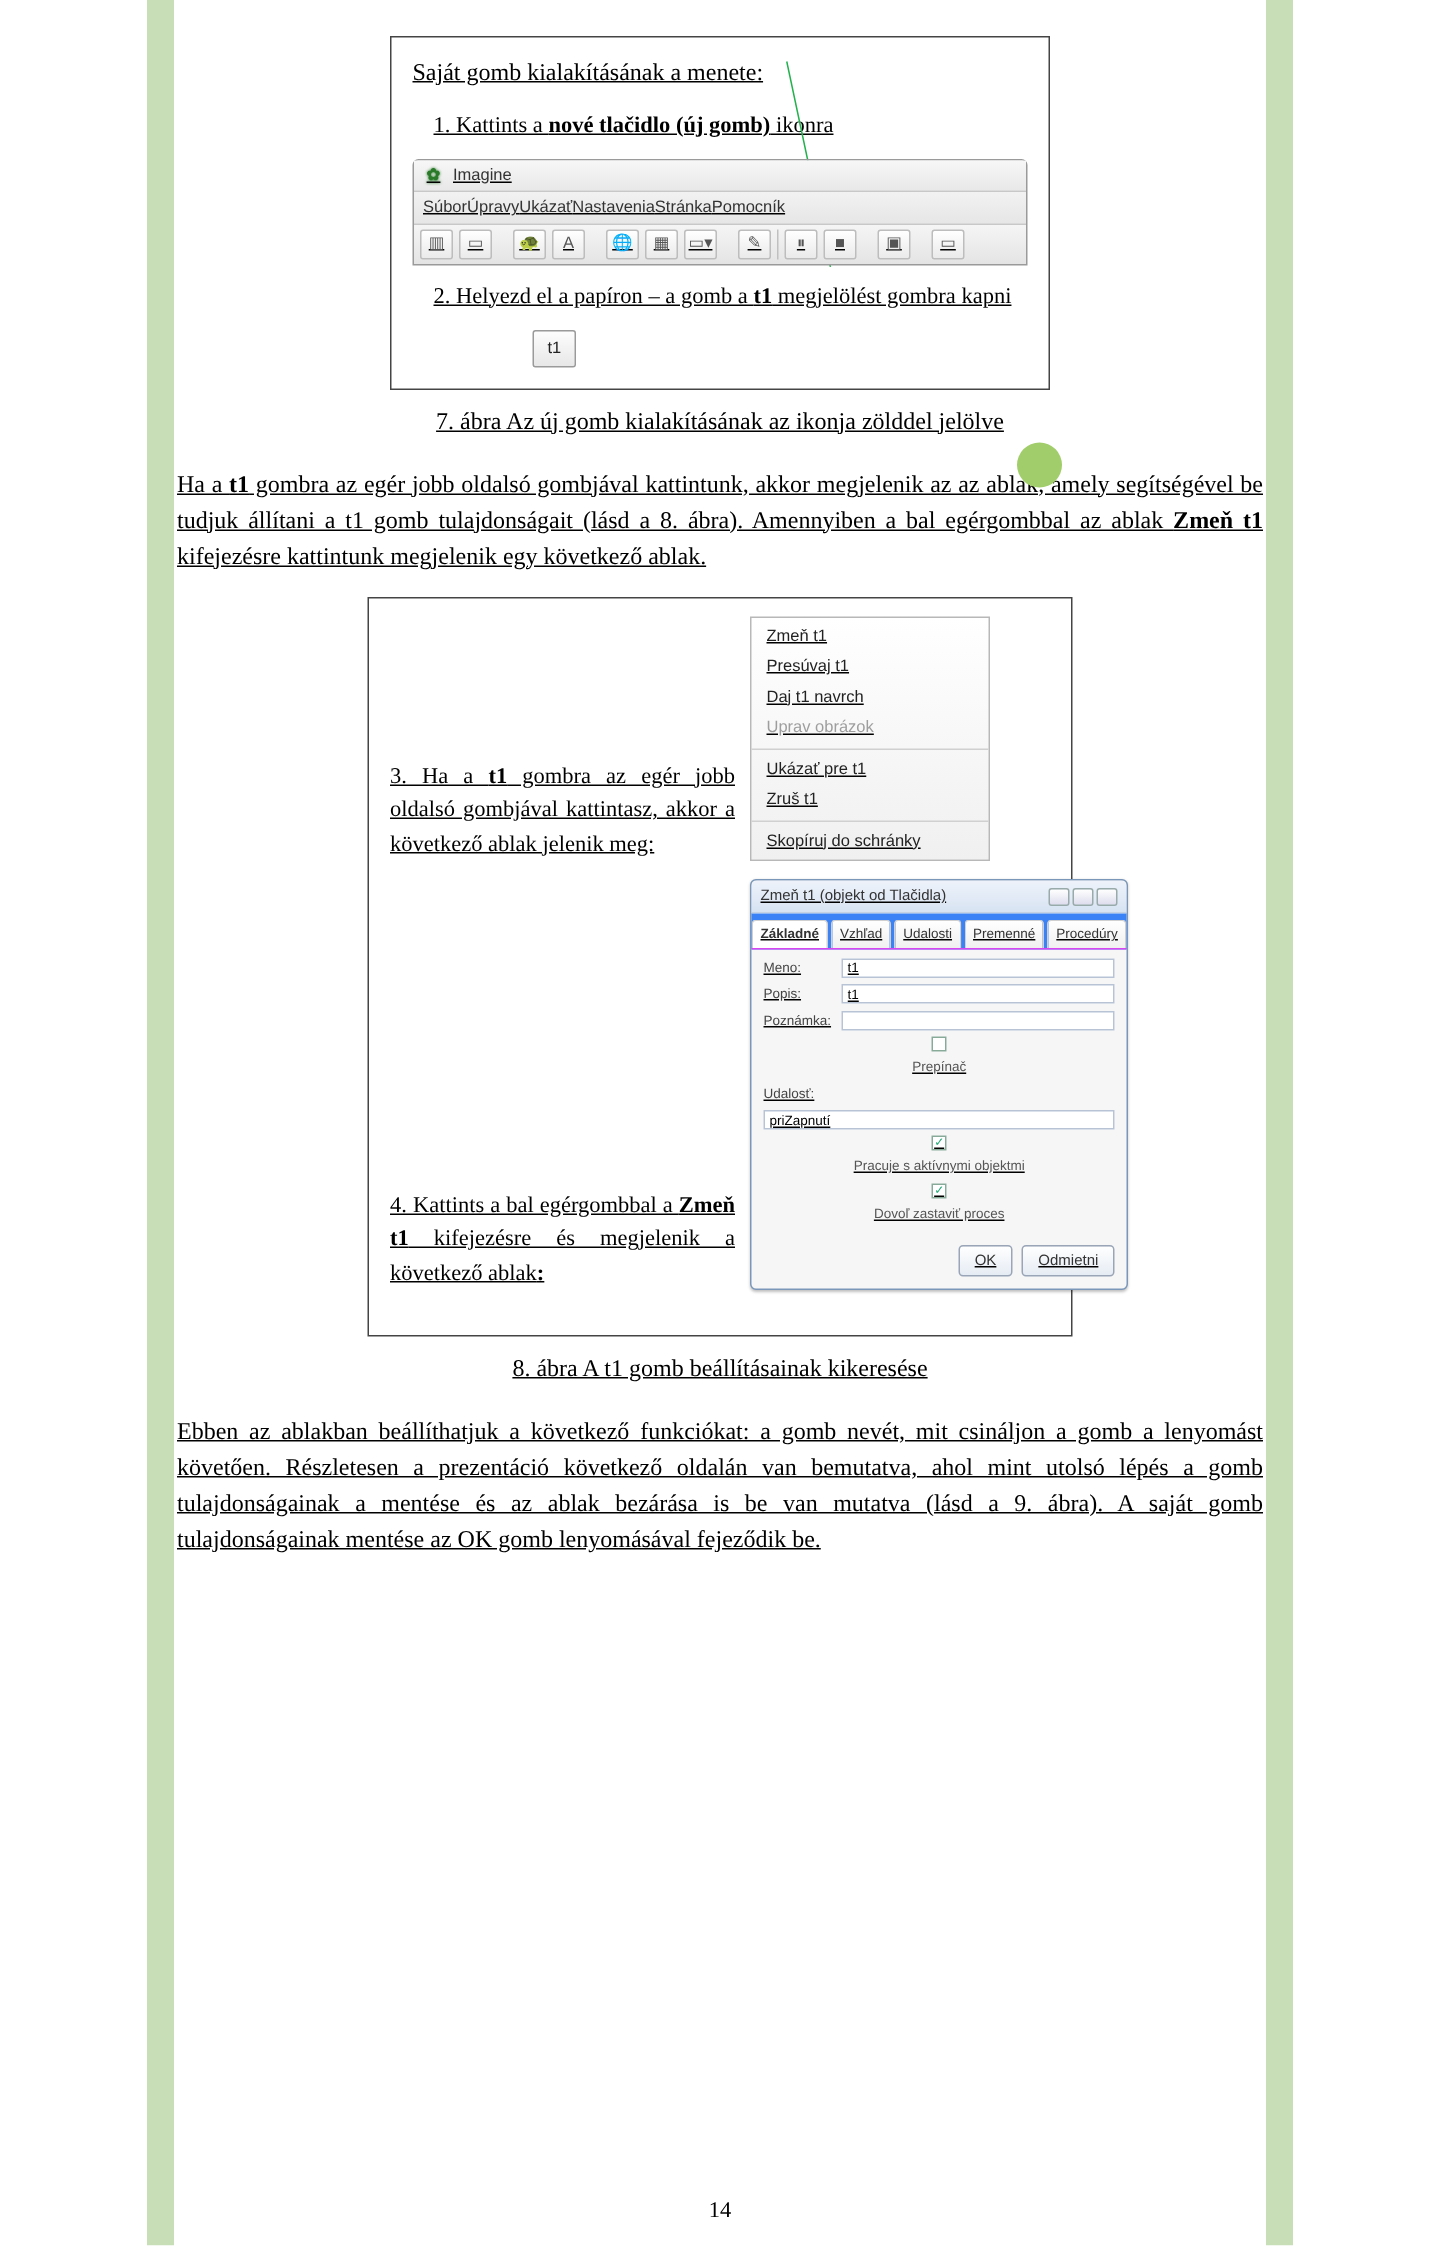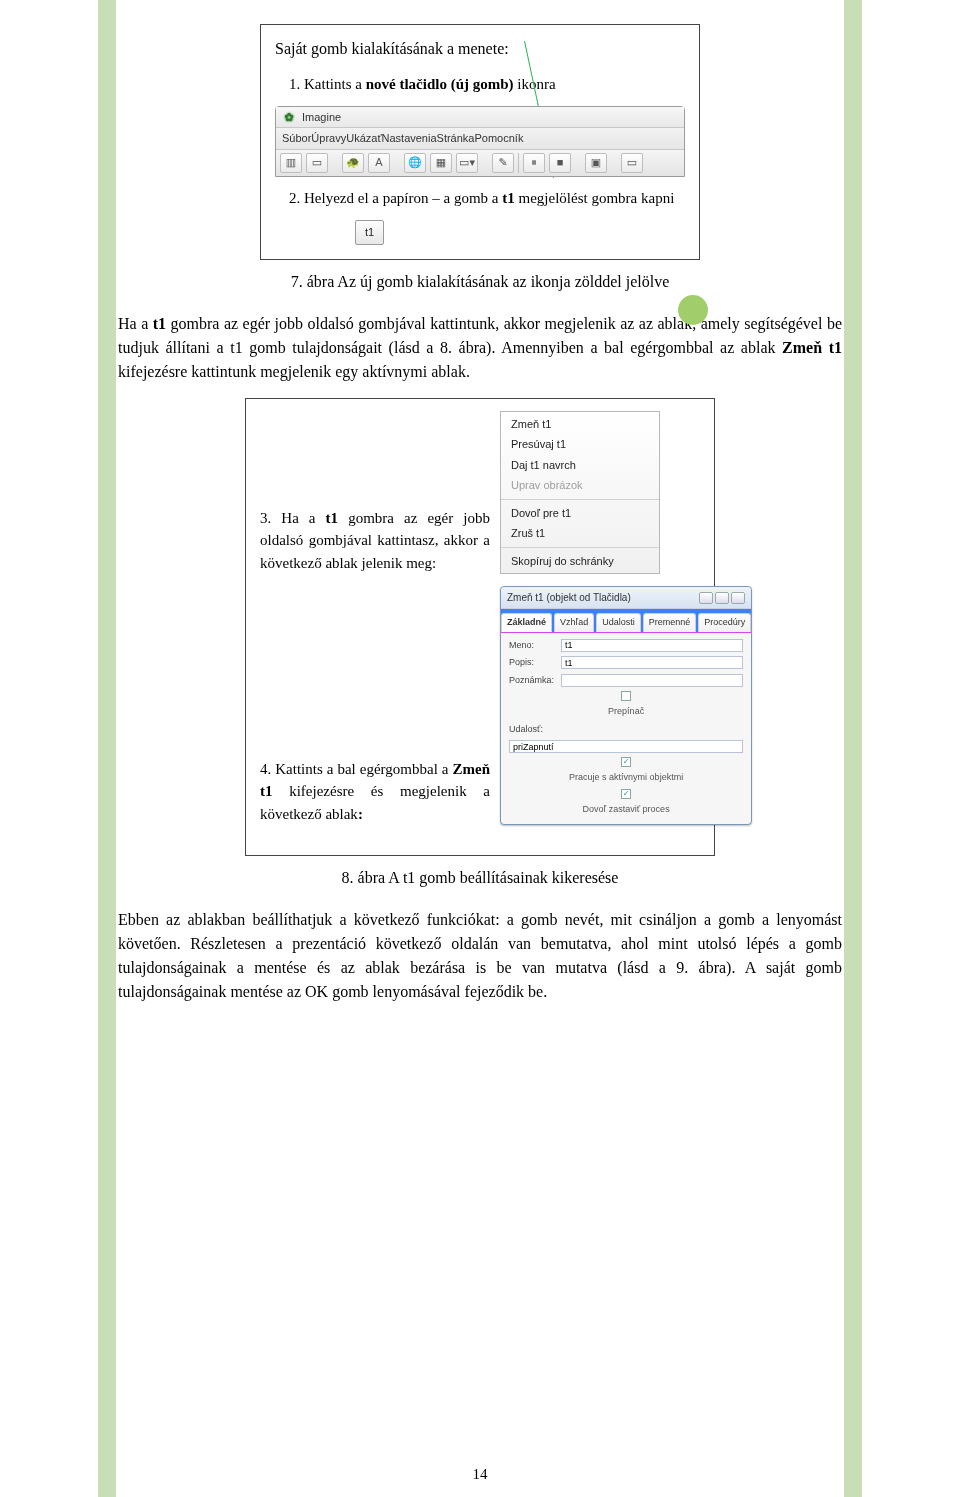--- a/index.html
+++ b/index.html
@@ -10,20 +10,21 @@
     line-height: 1.5;
     color: #000;
     background: #fff;
   }
   .page {
     width: 960px;
     margin: 0 auto;
     position: relative;
     padding: 20px 118px 40px 118px;
     min-height: 1497px;
+    text-decoration: underline;
   }
   .side-left,
   .side-right {
     position: absolute;
     top: 0;
     bottom: 0;
     width: 18px;
     background: #c8deb7;
   }
   .side-left  { left: 98px; }
@@ -288,36 +289,36 @@
     </div>
 
     <span class="t1-btn">t1</span>
 
     <span class="green-dot"></span>
   </div>
 
   <div class="fig-caption">7. ábra Az új gomb kialakításának az ikonja zölddel jelölve</div>
 
   <p class="para">
-    <span>Ha a </span><span class="bold">t1</span><span> gombra az egér jobb oldalsó gombjával kattintunk, akkor megjelenik az az ablak, amely segítségével be tudjuk állítani a t1 gomb tulajdonságait (lásd a 8. ábra). Amennyiben a bal egérgombbal az ablak </span><span class="bold">Zmeň t1</span><span> kifejezésre kattintunk megjelenik egy aktívnymi ablak.</span>
+    <span>Ha a </span><span class="bold">t1</span><span> gombra az egér jobb oldalsó gombjával kattintunk, akkor megjelenik az az ablak, amely segítségével be tudjuk állítani a t1 gomb tulajdonságait (lásd a 8. ábra). Amennyiben a bal egérgombbal az ablak </span><span class="bold">Zmeň t1</span><span> kifejezésre kattintunk megjelenik egy következő ablak.</span>
   </p>
 
   <div class="figure-box" style="width:470px; padding-bottom:18px;">
 
     <div class="row2col">
       <div class="left-text">
         <span>3. Ha a </span><span class="bold">t1</span><span> gombra az egér jobb oldalsó gombjával kattintasz, akkor a következő ablak jelenik meg:</span>
       </div>
       <div class="context-menu">
         <div class="mitem">Zmeň t1</div>
         <div class="mitem">Presúvaj t1</div>
         <div class="mitem">Daj t1 navrch</div>
         <div class="mitem dis">Uprav obrázok</div>
         <div class="msep"></div>
-        <div class="mitem">Dovoľ pre t1</div>
+        <div class="mitem">Ukázať pre t1</div>
         <div class="mitem">Zruš t1</div>
         <div class="msep"></div>
         <div class="mitem">Skopíruj do schránky</div>
       </div>
     </div>
 
     <div class="row2col">
       <div class="left-text">
         <span>4. Kattints a bal egérgombbal a </span><span class="bold">Zmeň t1</span><span> kifejezésre és megjelenik a következő ablak</span><span class="bold">:</span>
       </div>
@@ -363,20 +364,24 @@
           </div>
           <div class="dcheck">
             <span class="cb">✓</span>
             <span>Pracuje s aktívnymi objektmi</span>
           </div>
           <div class="dcheck">
             <span class="cb">✓</span>
             <span>Dovoľ zastaviť proces</span>
           </div>
         </div>
+        <div class="dfoot">
+          <span class="dbtn">OK</span>
+          <span class="dbtn">Odmietni</span>
+        </div>
       </div>
     </div>
   </div>
 
   <div class="fig-caption">8. ábra A t1 gomb beállításainak kikeresése</div>
 
   <p class="para">Ebben az ablakban beállíthatjuk a következő funkciókat: a gomb nevét, mit csináljon a gomb a lenyomást követően. Részletesen a prezentáció következő oldalán van bemutatva, ahol mint utolsó lépés a gomb tulajdonságainak a mentése és az ablak bezárása is be van mutatva (lásd a 9. ábra). A saját gomb tulajdonságainak mentése az OK gomb lenyomásával fejeződik be.</p>
 
   <div class="pagenum">14</div>
 </div>

